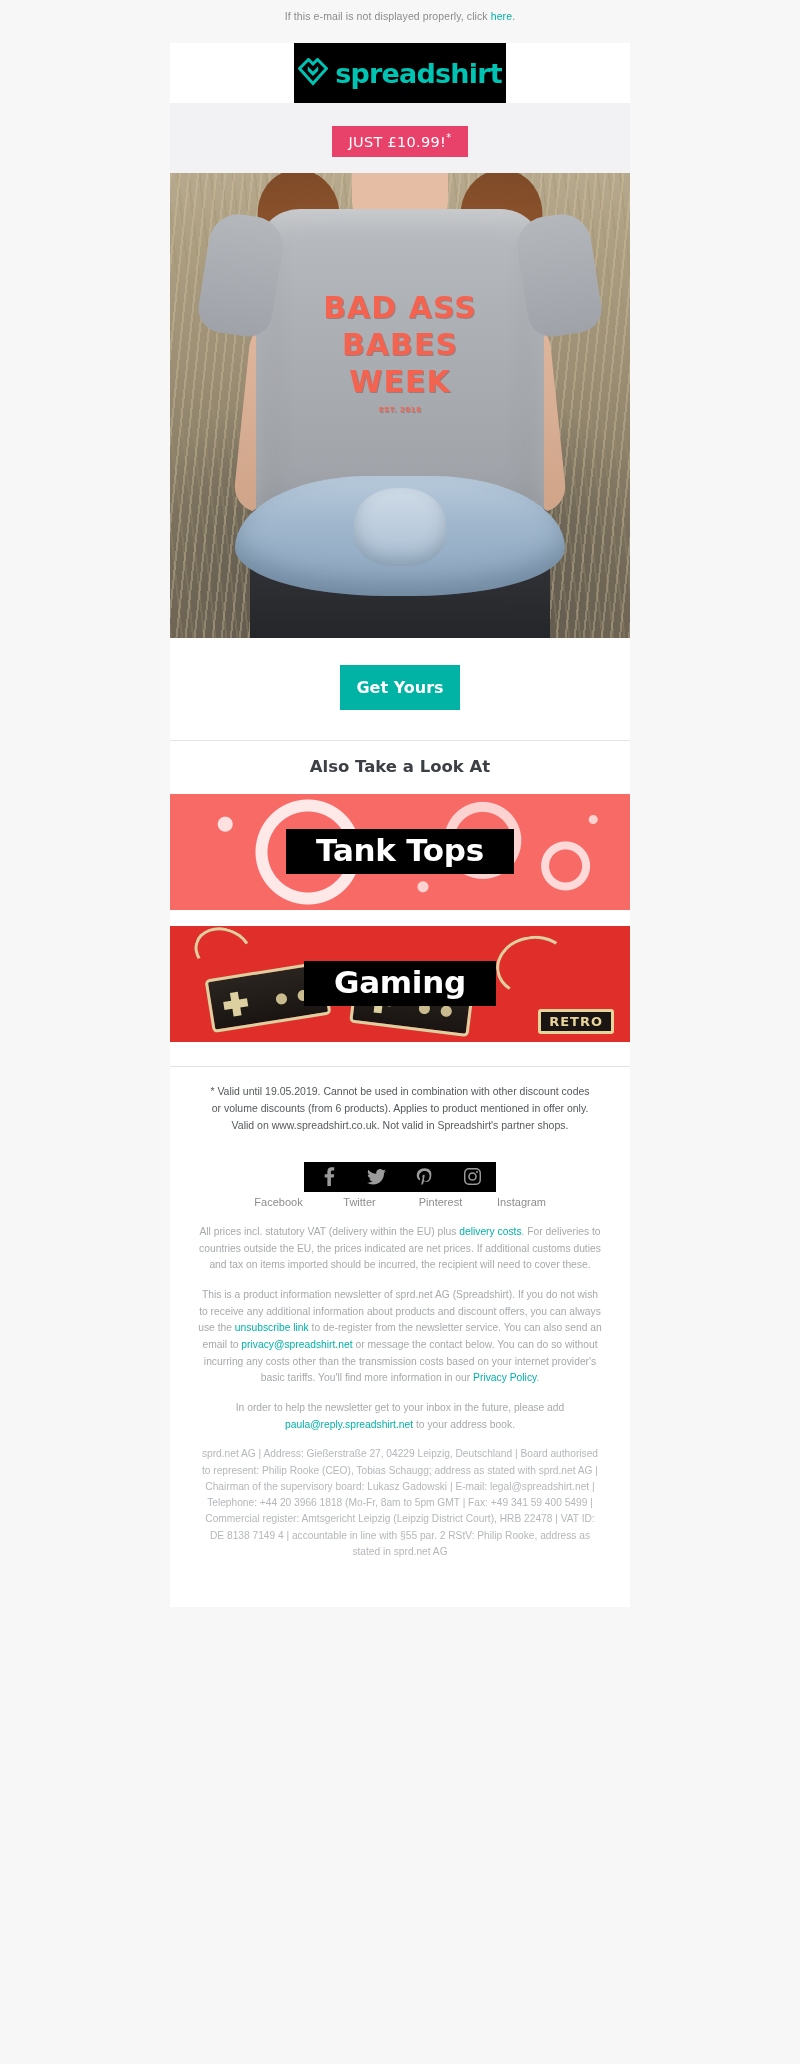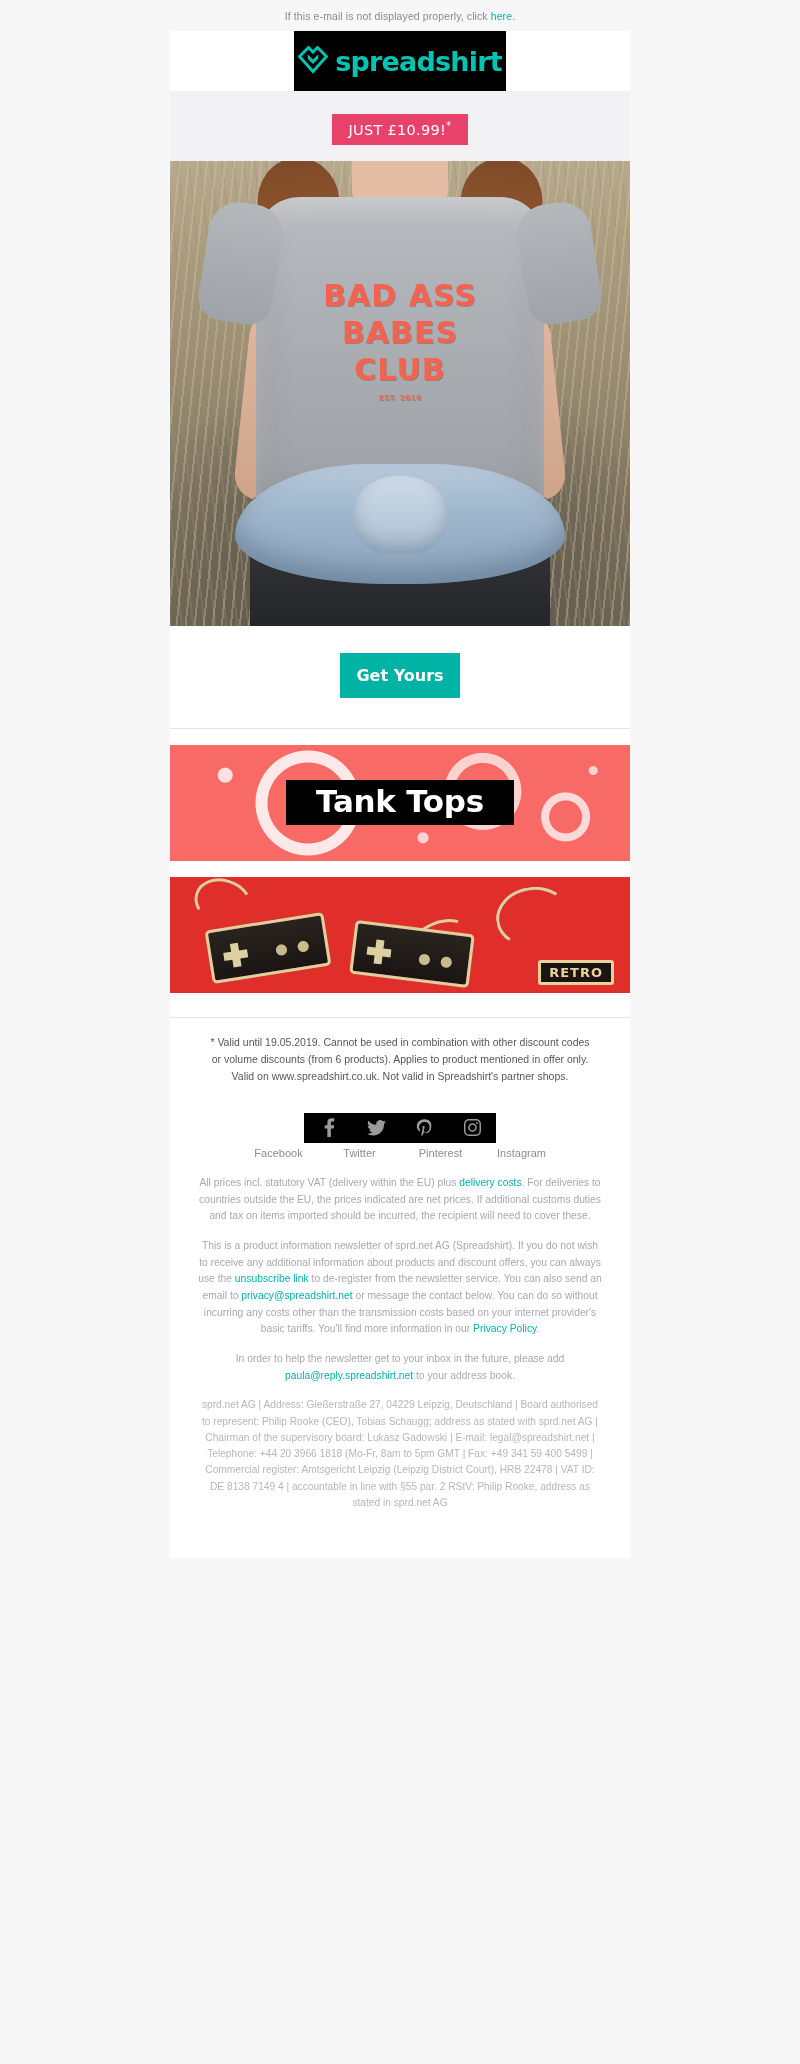--- a/index.html
+++ b/index.html
@@ -17,21 +17,21 @@
     font-size: 10.5px;
     color: #8b8b8b;
     padding: 10px 0 9px;
     letter-spacing: .1px;
   }
   .preheader a { color: #00b2a9; text-decoration: none; }
 
   
   .email {
     width: 460px;
-    margin: 0 auto;
+    margin: 12px auto;
     background: #000000;
   }
 
   
   .logo-wrap {
     background: #ffffff;
     padding: 0;
     text-align: center;
     height: 60px;
     display: flex;
@@ -346,50 +346,52 @@
       <div class="hero-grass"></div>
       <div class="fig-hair-l"></div>
       <div class="fig-hair-r"></div>
       <div class="fig-neck"></div>
       <div class="fig-arm-l"></div>
       <div class="fig-arm-r"></div>
       <div class="fig-shirt"></div>
       <div class="shirt-print">
         <div>BAD ASS</div>
         <div>BABES</div>
-        <div>CLUB</div>
+        <div>WEEK</div>
         <span class="tiny">EST. 2018</span>
       </div>
       <div class="fig-jeans"></div>
       <div class="fig-tied"></div>
       <div class="fig-knot"></div>
     </div>
 
     <div class="cta-wrap">
       <a class="cta" href="#">Get Yours</a>
     </div>
     <div class="rule"></div>
 
     <div class="cats">
+      <h2>Also Take a Look At</h2>
 
       <a class="cat cat-tank" href="#">
         <div class="art"></div>
         <span class="cat-label lbl-dark">Tank Tops</span>
       </a>
 
 
       <a class="cat cat-gaming" href="#">
         <div class="art">
           <div class="cord" style="left:24px;top:2px;width:58px;height:46px;transform:rotate(18deg)"></div>
           <div class="cord" style="left:236px;top:44px;width:70px;height:50px;transform:rotate(-24deg)"></div>
           <div class="pad" style="left:38px;top:44px;transform:rotate(-9deg)"></div>
           <div class="pad" style="left:182px;top:50px;transform:rotate(7deg)"></div>
           <div class="cord" style="left:326px;top:10px;width:74px;height:60px;transform:rotate(-8deg)"></div>
           <div class="retro-badge">RETRO</div>
         </div>
+        <span class="cat-label lbl-dark">Gaming</span>
       </a>
     </div>
 
     <div class="legal">* Valid until 19.05.2019. Cannot be used in combination with other discount codes or volume discounts (from 6 products). Applies to product mentioned in offer only. Valid on www.spreadshirt.co.uk. Not valid in Spreadshirt's partner shops.</div>
 
     <div class="social-wrap">
       <div class="social-bar">
         <span class="sicon">
           <svg width="15" height="19" viewBox="0 0 12 20">
               <path d="M8.5 20V11h3l.5-3.5h-3.5V5.3c0-1 .3-1.7 1.8-1.7H12V.4C11.7.4 10.6.3 9.3.3 6.6.3 4.8 1.9 4.8 4.9v2.6H2V11h2.8v9z"></path>

